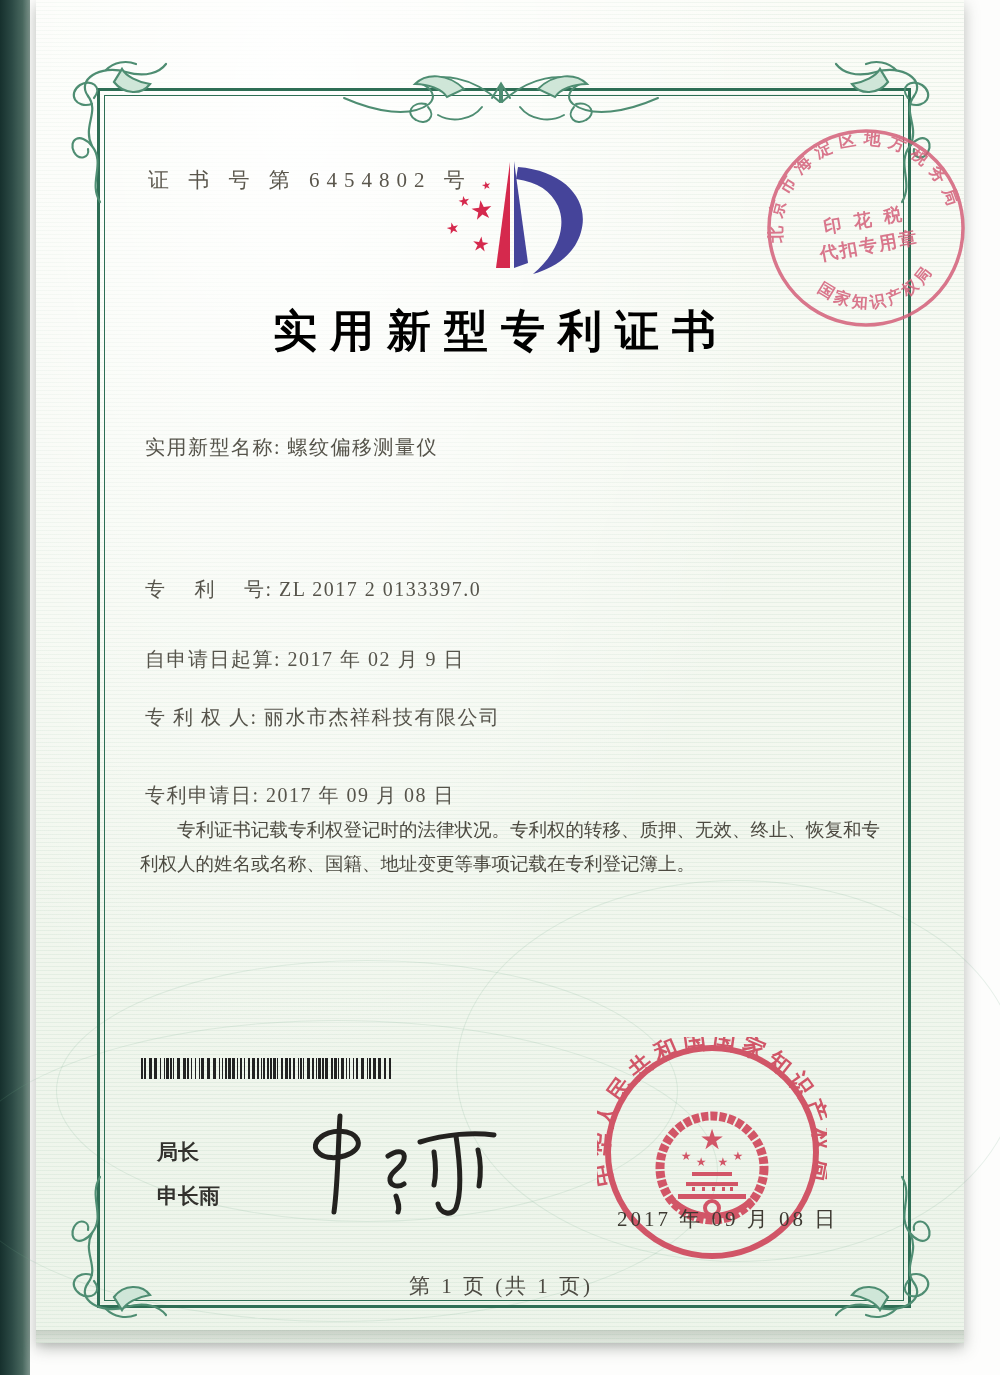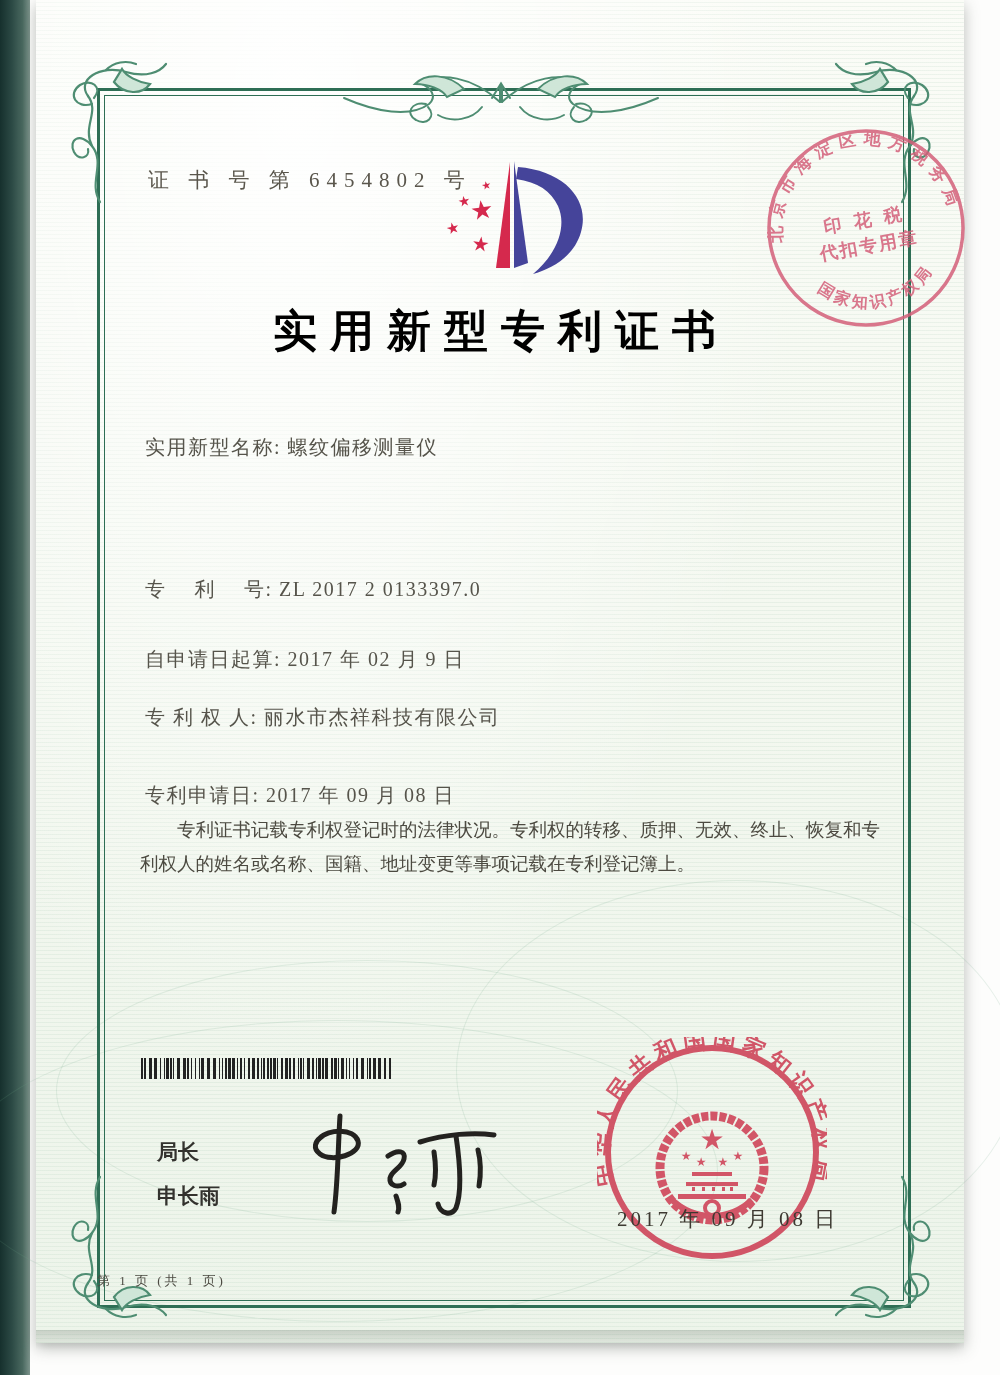--- a/index.html
+++ b/index.html
@@ -44,21 +44,21 @@
   }
   .paras p{margin:0;text-indent:2em;}
   .barcode{position:absolute;left:141px;top:1058px;width:252px;height:21px;}
   .barcode i{position:absolute;top:0;bottom:0;background:#222;}
   .director{position:absolute;left:157px;top:1130px;font-family:"Liberation Sans","DejaVu Sans",sans-serif;color:#33322e;font-size:21px;font-weight:bold;line-height:44px;}
   .signature{position:absolute;left:288px;top:1108px;}
   .seal{position:absolute;}
   .seal-main{left:597px;top:1037px;}
   .seal-tax{left:760px;top:122px;transform:rotate(-10deg);}
   .issue-date{position:absolute;left:617px;top:1205px;font-size:21px;letter-spacing:3px;color:#3d3931;z-index:5;}
-  .page-footer{position:absolute;left:97px;top:1272px;width:808px;text-align:left;font-size:13px;letter-spacing:3px;color:#4c4a42;}
+  .page-footer{position:absolute;left:97px;top:1272px;width:808px;text-align:center;font-size:21px;letter-spacing:3px;color:#4c4a42;}
   .logo{position:absolute;left:430px;top:156px;}
   .shadow-bottom{position:absolute;left:36px;top:1330px;width:928px;height:20px;
     background:linear-gradient(180deg,rgba(90,100,92,.25),rgba(0,0,0,0));}
 </style>
 </head>
 <body>
 
 <div id="stage">
 
   <div class="binding"></div>

